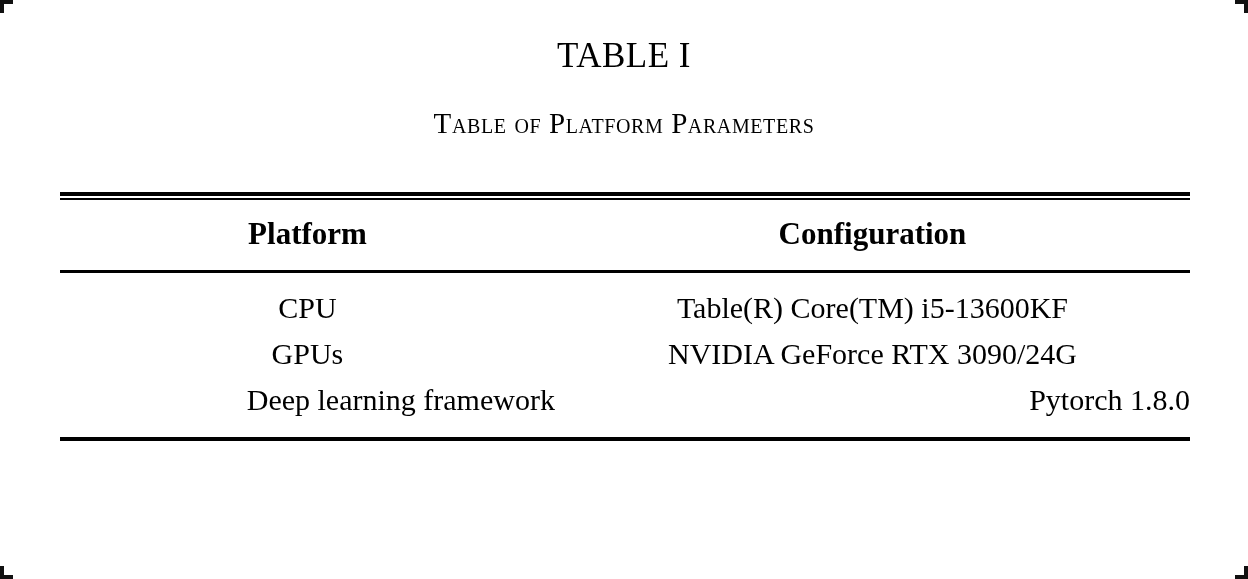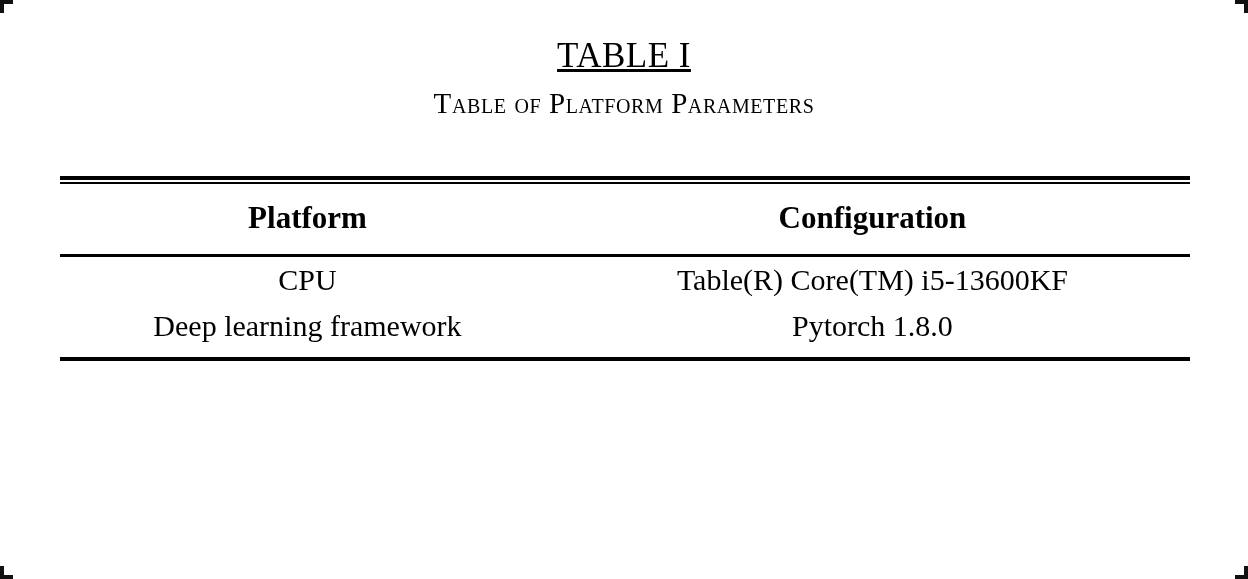--- a/index.html
+++ b/index.html
@@ -40,41 +40,40 @@
   .table-number {
     position: absolute;
     top: 36px;
     left: 0;
     width: 1248px;
     text-align: center;
     font-size: 35px;
     line-height: 40px;
     letter-spacing: 0.5px;
     font-weight: 400;
-    text-decoration: underline;
   }
 
   .table-caption {
     position: absolute;
-    top: 84px;
+    top: 104px;
     left: 0;
     width: 1248px;
     text-align: center;
     font-size: 29px;
     line-height: 38px;
     font-variant: small-caps;
     font-weight: 400;
     letter-spacing: 0.6px;
   }
 
   
   .table-wrap {
     position: absolute;
     left: 60px;
-    top: 176px;
+    top: 192px;
     width: 1130px;
   }
 
   .rule {
     width: 100%;
     background: #000000;
   }
   .rule-top      { height: 4px; }
   .rule-gap      { height: 2px; background: #ffffff; }
   .rule-top-thin { height: 2px; }
@@ -102,22 +101,22 @@
     font-weight: 400;
     font-size: 30px;
     line-height: 46px;
     height: 46px;
     padding: 0;
     text-align: center;
     vertical-align: middle;
     white-space: nowrap;
   }
 
-  tbody.body-rows tr:first-child td { padding-top: 0; }
-  tbody.body-rows tr:last-child  td { padding-bottom: 8px; }
+  tbody.body-rows tr:first-child td { padding-top: 12px; }
+  tbody.body-rows tr:last-child  td { padding-bottom: 14px; text-align: right; }
 </style>
 </head>
 <body>
 
 <div class="page">
 
   <span class="crop-mark tl"></span>
   <span class="crop-mark tr"></span>
   <span class="crop-mark bl"></span>
   <span class="crop-mark br"></span>
@@ -151,20 +150,24 @@
       <colgroup>
         <col class="c-platform">
         <col class="c-config">
       </colgroup>
       <tbody class="body-rows">
         <tr>
           <td>CPU</td>
           <td>Table(R) Core(TM) i5-13600KF</td>
         </tr>
         <tr>
+          <td>GPUs</td>
+          <td>NVIDIA GeForce RTX 3090/24G</td>
+        </tr>
+        <tr>
           <td>Deep learning framework</td>
           <td>Pytorch 1.8.0</td>
         </tr>
       </tbody>
     </table>
 
     <div class="rule rule-bottom"></div>
 
   </div>
 </div>

